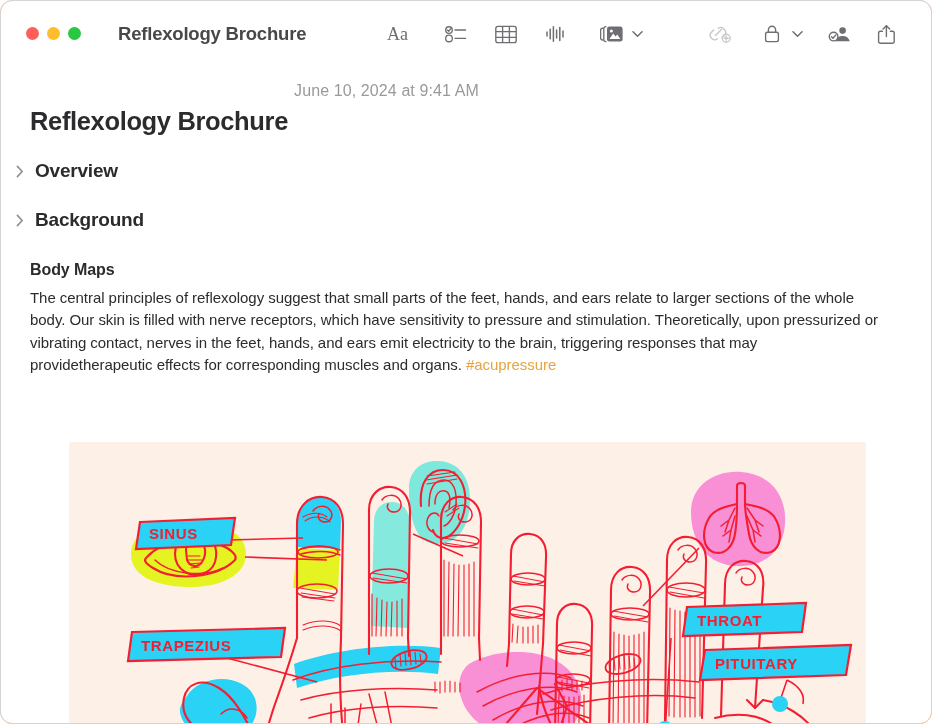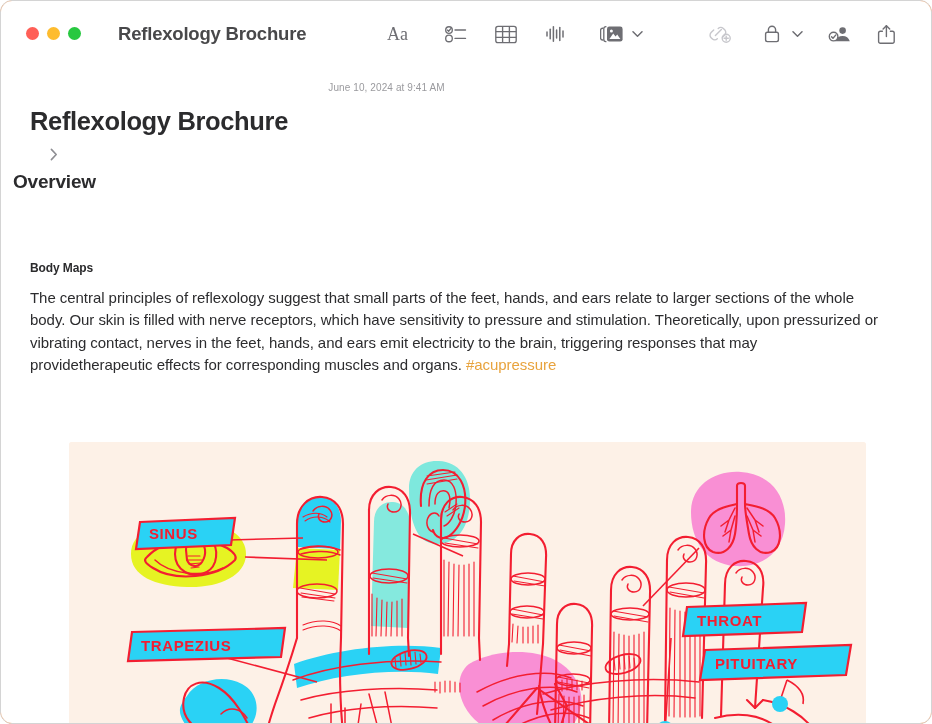--- a/index.html
+++ b/index.html
@@ -97,21 +97,21 @@
     height: 658px;
     background: #ffffff;
     overflow: hidden;
   }
 
   #timestamp {
     position: absolute;
     left: 0; top: 15px;
     width: 771px;
     text-align: center;
-    font-size: 10px;
+    font-size: 16px;
     color: #9a9a9e;
     letter-spacing: 0.1px;
   }
 
   #note-title {
     position: absolute;
     left: 29px;
     top: 40px;
     font-size: 25.5px;
     font-weight: 700;
@@ -119,21 +119,21 @@
     letter-spacing: -0.35px;
   }
 
   .section-row {
     position: absolute;
     left: 12px;
     display: flex;
     align-items: center;
     gap: 8px;
   }
-  #section-overview  { top: 78px; flex-direction: column; }
+  #section-overview  { top: 93px; }
   #section-background{ top: 142px; }
 
   .disclosure {
     width: 14px; height: 18px;
     display: flex;
     align-items: center;
     justify-content: center;
     color: #8e8e93;
     cursor: default;
   }
@@ -141,21 +141,21 @@
     font-size: 19px;
     font-weight: 700;
     color: #2b2b2d;
     letter-spacing: -0.2px;
   }
 
   #bodymaps-heading {
     position: absolute;
     left: 29px;
     top: 194px;
-    font-size: 12px;
+    font-size: 16px;
     font-weight: 700;
     color: #2b2b2d;
     letter-spacing: -0.1px;
   }
 
   #body-paragraph {
     position: absolute;
     left: 29px;
     top: 220px;
     width: 848px;
@@ -333,20 +333,28 @@
 
     <div class="section-row" id="section-overview">
       <span class="disclosure">
         <svg width="8" height="13" viewBox="0 0 8 13" fill="none" stroke="currentColor" stroke-width="1.6" stroke-linecap="round" stroke-linejoin="round">
           <path d="M1.4 1.4 L6.2 6.5 L1.4 11.6"></path>
         </svg>
       </span>
       <span class="section-label">Overview</span>
     </div>
 
+    <div class="section-row" id="section-background">
+      <span class="disclosure">
+        <svg width="8" height="13" viewBox="0 0 8 13" fill="none" stroke="currentColor" stroke-width="1.6" stroke-linecap="round" stroke-linejoin="round">
+          <path d="M1.4 1.4 L6.2 6.5 L1.4 11.6"></path>
+        </svg>
+      </span>
+      <span class="section-label">Background</span>
+    </div>
 
     <div id="bodymaps-heading">Body Maps</div>
 
     <div id="body-paragraph"><span>The central principles of reflexology suggest that small parts of the feet, hands, and ears relate to larger sections of the whole body. Our skin is filled with nerve receptors, which have sensitivity to pressure and stimulation. Theoretically, upon pressurized or vibrating contact, nerves in the feet, hands, and ears emit electricity to the brain, triggering responses that may providetherapeutic effects for corresponding muscles and organs. </span><span class="tag">#acupressure</span></div>
 
     <div id="illustration" style="background: rgb(253, 241, 231);">
       <svg width="797" height="290" viewBox="0 0 797 290">
         <defs>
           <style>
             .ink  { fill:none; stroke:#f31e31; stroke-width:2.1; stroke-linecap:round; stroke-linejoin:round; }

